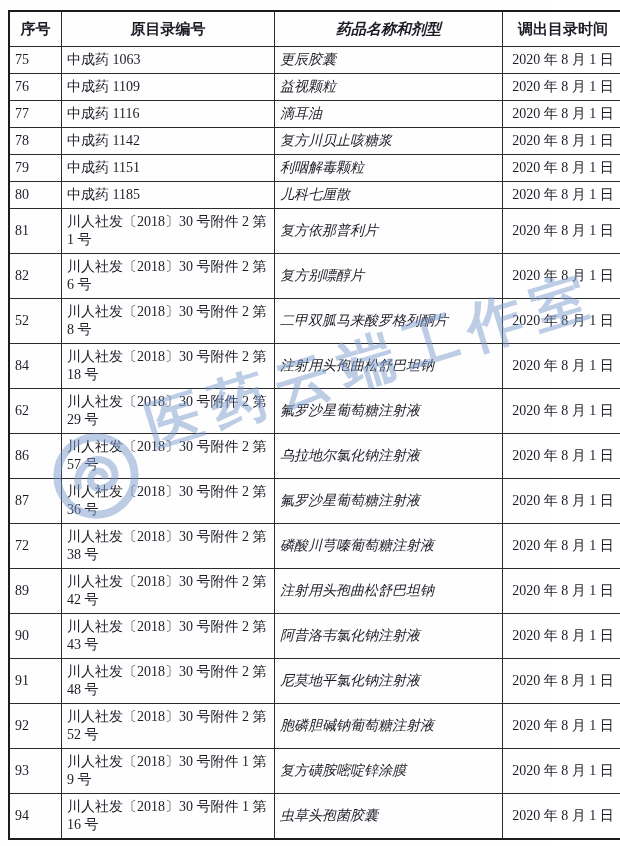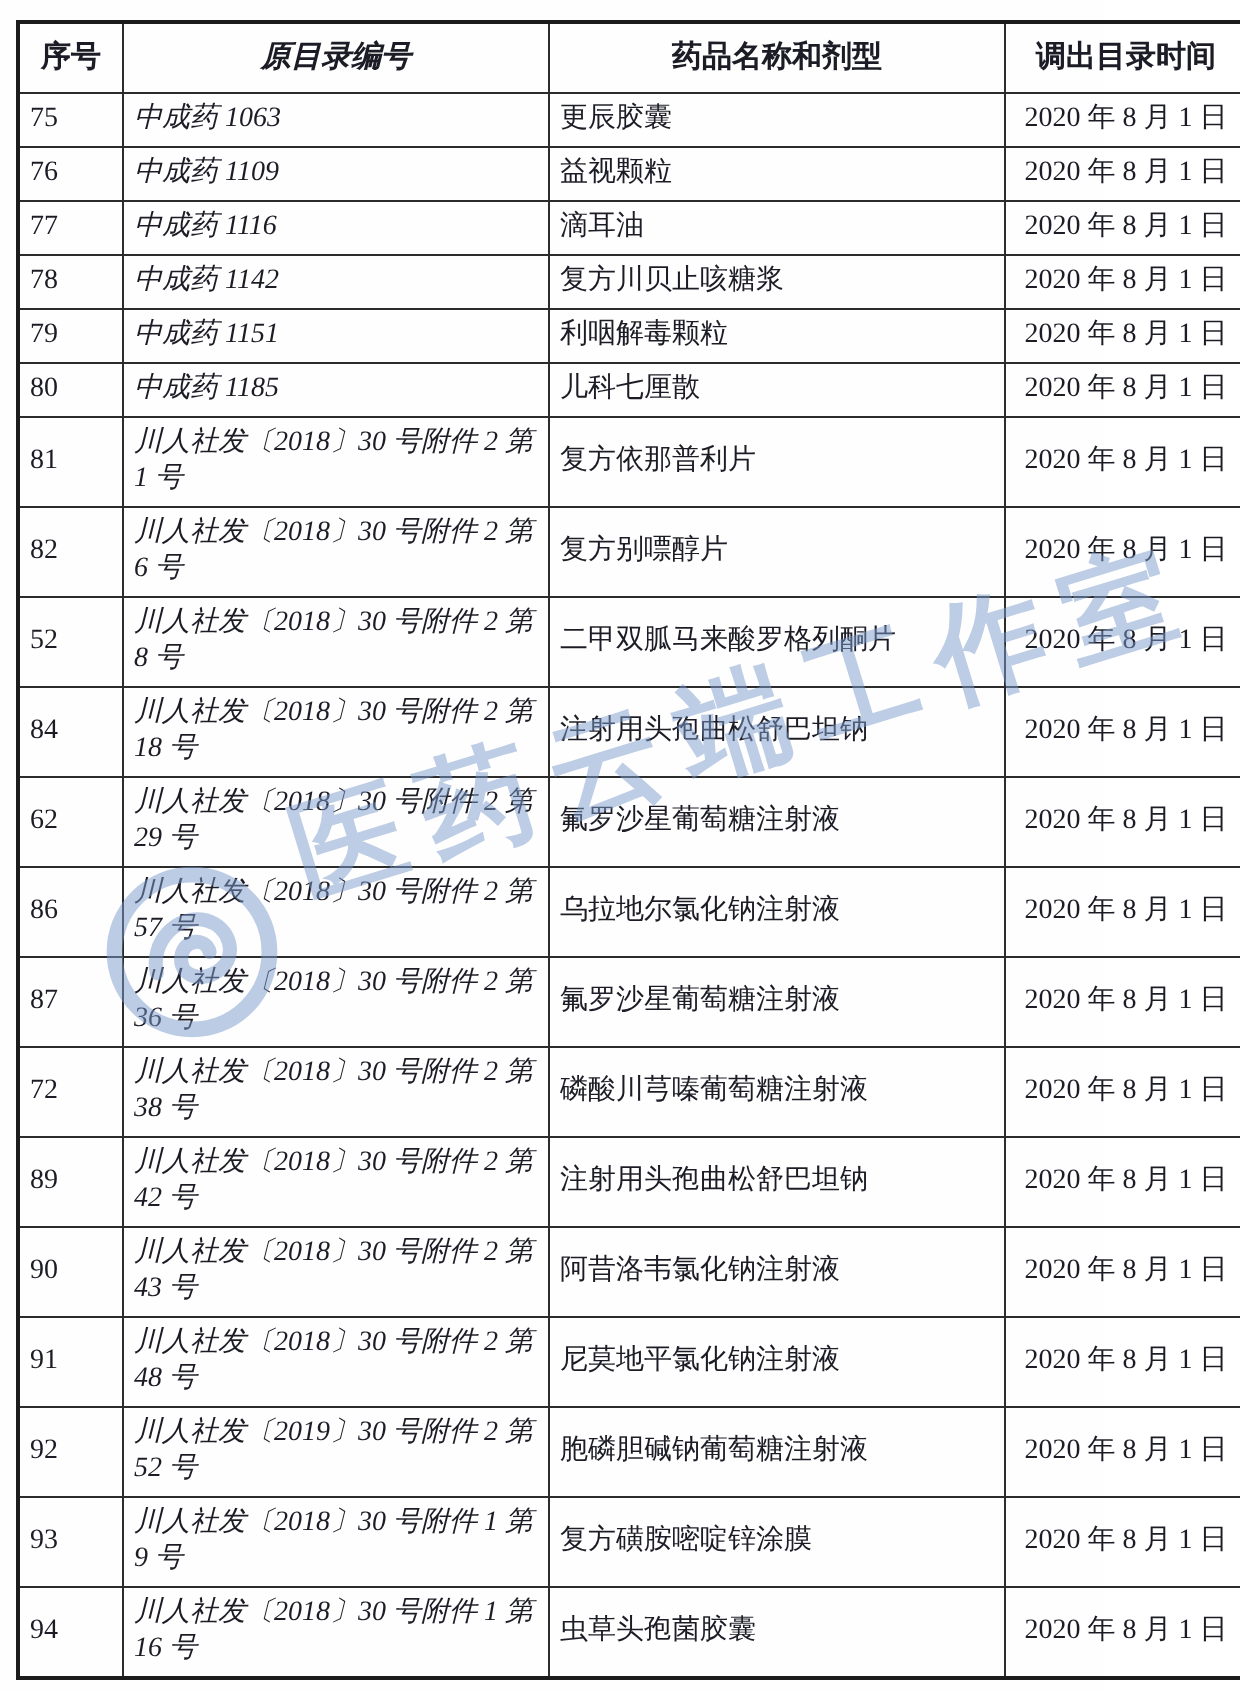--- a/index.html
+++ b/index.html
@@ -40,22 +40,22 @@
     border: 2px solid #1c1c1c;
   }
   table.catalog th {
     font-weight: bold;
     font-size: 15px;
     text-align: center;
     height: 26px;
     padding: 4px 2px;
   }
   .col-no    { width: 47px;  text-align: left; }
-  .col-code  { width: 208px; text-align: left; font-style: italic; }
-  .col-name  { width: 223px; text-align: left; }
+  .col-code  { width: 208px; text-align: left; }
+  .col-name  { width: 223px; text-align: left; font-style: italic; }
   .col-date  { width: 116px; text-align: center; padding-left: 2px; padding-right: 2px; white-space: nowrap; }
   
   .watermark-layer {
     position: absolute;
     left: 0; top: 0;
     width: 620px; height: 846px;
     pointer-events: none;
     z-index: 5;
   }
   .watermark-text {
@@ -192,21 +192,21 @@
           <td class="col-date">2020 年 8 月 1 日</td>
         </tr>
         <tr>
           <td class="col-no">91</td>
           <td class="col-code">川人社发〔2018〕30 号附件 2 第 48 号</td>
           <td class="col-name">尼莫地平氯化钠注射液</td>
           <td class="col-date">2020 年 8 月 1 日</td>
         </tr>
         <tr>
           <td class="col-no">92</td>
-          <td class="col-code">川人社发〔2019〕30 号附件 2 第 52 号</td>
+          <td class="col-code">川人社发〔2018〕30 号附件 2 第 52 号</td>
           <td class="col-name">胞磷胆碱钠葡萄糖注射液</td>
           <td class="col-date">2020 年 8 月 1 日</td>
         </tr>
         <tr>
           <td class="col-no">93</td>
           <td class="col-code">川人社发〔2018〕30 号附件 1 第 9 号</td>
           <td class="col-name">复方磺胺嘧啶锌涂膜</td>
           <td class="col-date">2020 年 8 月 1 日</td>
         </tr>
         <tr>

